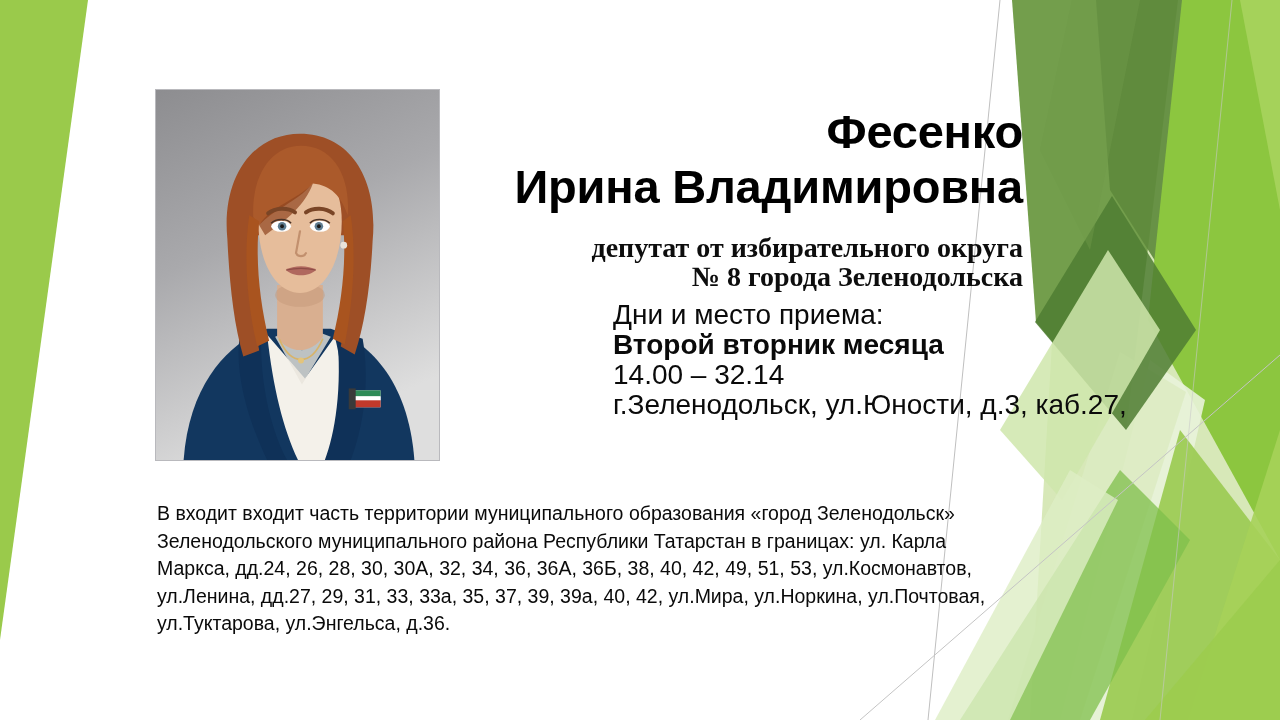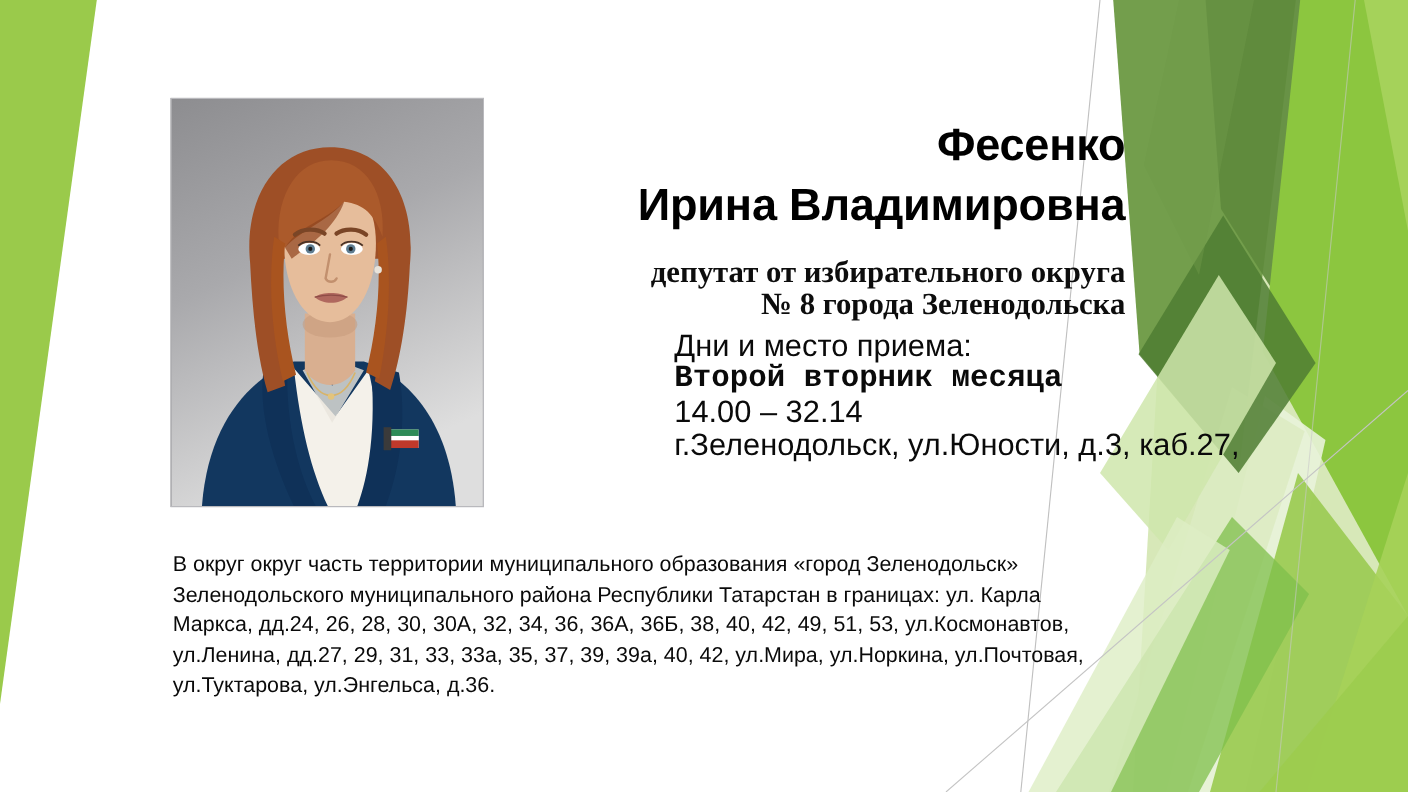--- a/index.html
+++ b/index.html
@@ -44,21 +44,21 @@
   #title-block {
     position: absolute;
     left: 440px;
     top: 104px;
     width: 583px;
     text-align: right;
   }
   .title-line {
     font-family: "Liberation Sans", "DejaVu Sans", sans-serif;
     font-weight: bold;
-    font-size: 41px;
+    font-size: 47px;
     line-height: 55px;
     color: #000000;
     letter-spacing: -0.2px;
     white-space: nowrap;
   }
   #subtitle-block {
     position: absolute;
     left: 440px;
     top: 233px;
     width: 583px;
@@ -81,21 +81,21 @@
     width: 470px;
     text-align: left;
   }
   .reception-line {
     font-family: "Liberation Sans", "DejaVu Sans", sans-serif;
     font-size: 28px;
     line-height: 30px;
     color: #0a0a0a;
     white-space: nowrap;
   }
-  .reception-line.bold { font-weight: bold; font-family: Liberation Mono, monospace; }
+  .reception-line.bold { font-weight: bold; }
 
   
   #description-block {
     position: absolute;
     left: 157px;
     top: 500px;
     width: 930px;
   }
   .description-line {
     font-family: "Liberation Sans", "DejaVu Sans", sans-serif;
@@ -217,20 +217,20 @@
   </div>
 
   <div id="reception-block">
     <div class="reception-line">Дни и место приема:</div>
     <div class="reception-line bold">Второй вторник месяца</div>
     <div class="reception-line">14.00 – 32.14</div>
     <div class="reception-line">г.Зеленодольск, ул.Юности, д.3, каб.27,</div>
   </div>
 
   <div id="description-block">
-    <div class="description-line">В округ округ часть территории муниципального образования «город Зеленодольск»</div>
+    <div class="description-line">В входит входит часть территории муниципального образования «город Зеленодольск»</div>
     <div class="description-line">Зеленодольского муниципального района Республики Татарстан в границах: ул. Карла</div>
     <div class="description-line">Маркса, дд.24, 26, 28, 30, 30А, 32, 34, 36, 36А, 36Б, 38, 40, 42, 49, 51, 53, ул.Космонавтов,</div>
     <div class="description-line">ул.Ленина, дд.27, 29, 31, 33, 33а, 35, 37, 39, 39а, 40, 42, ул.Мира, ул.Норкина, ул.Почтовая,</div>
     <div class="description-line">ул.Туктарова, ул.Энгельса, д.36.</div>
   </div>
 
 </div>
 
 </body></html>

